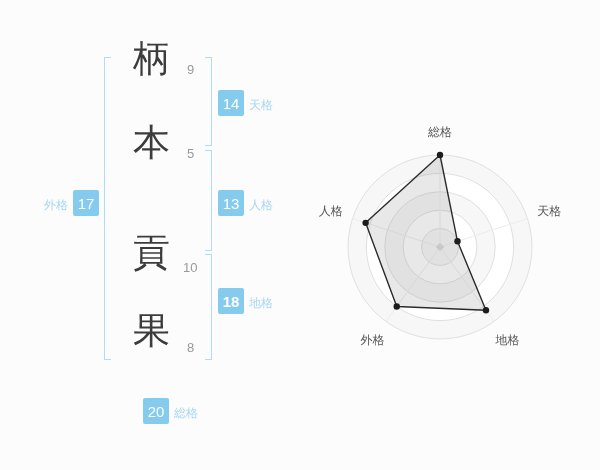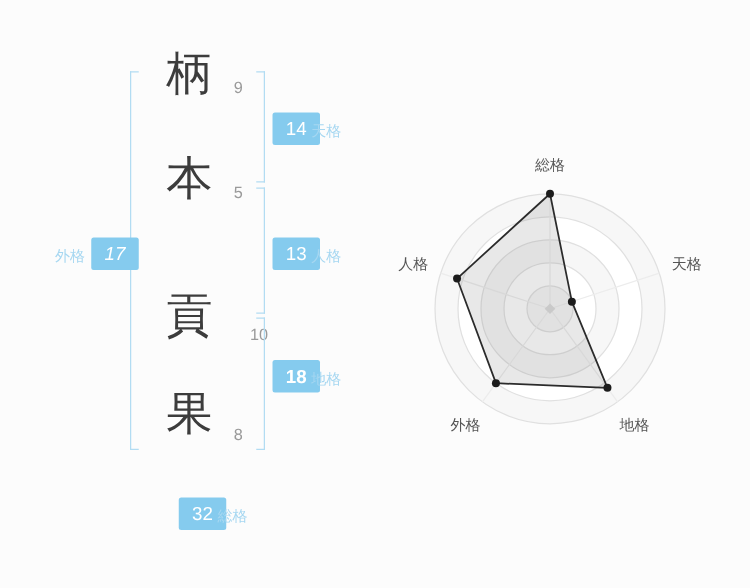--- a/index.html
+++ b/index.html
@@ -7,21 +7,21 @@
   body {
     background:#fcfcfc;
     font-family:"Liberation Sans","DejaVu Sans",sans-serif;
     position:relative;
     overflow:hidden;
   }
   .abs { position:absolute; }
   .kanji { font-size:37px; color:#3c3c3c; line-height:1; }
   .stroke { font-size:13px; color:#9a9a9a; }
   .badge {
-    width:38px; height:26px;
+    width:26px; height:26px;
     background:#85cbee; color:#ffffff;
     font-size:15px;
     display:flex; align-items:center; justify-content:center;
     border-radius:2px;
   }
   .glabel { font-size:12px; color:#a6d7f1; }
   .bracket-r { width:7px; border:1px solid #b2dcf2; border-left:none; }
   .bracket-l { width:7px; border:1px solid #b2dcf2; border-right:none; }
   svg { overflow:visible; }
   svg text { font-family:"Liberation Sans","DejaVu Sans",sans-serif; }
@@ -29,41 +29,41 @@
 </head>
 <body>
 
 <div class="abs kanji" style="left:133px; top:40px;">柄</div>
 <div class="abs kanji" style="left:133px; top:124px;">本</div>
 <div class="abs kanji" style="left:133px; top:234px;">貢</div>
 <div class="abs kanji" style="left:133px; top:312px;">果</div>
 
 <div class="abs stroke" style="left:187px; top:62px;">9</div>
 <div class="abs stroke" style="left:187px; top:146px;">5</div>
-<div class="abs stroke" style="left:183px; top:260px;margin-left:17px;">10</div>
+<div class="abs stroke" style="left:183px; top:260px;">10</div>
 <div class="abs stroke" style="left:187px; top:340px;">8</div>
 
 <div class="abs bracket-r" style="left:205px; top:57px;  height:89px;"></div>
 <div class="abs bracket-r" style="left:205px; top:150px; height:101px;"></div>
 <div class="abs bracket-r" style="left:205px; top:254px; height:106px;"></div>
 <div class="abs bracket-l" style="left:104px; top:57px;  height:303px;"></div>
 
 <div class="abs badge" style="left:218px; top:90px;">14</div>
 <div class="abs glabel" style="left:249px; top:97px;">天格</div>
 
 <div class="abs badge" style="left:218px; top:190px;">13</div>
 <div class="abs glabel" style="left:249px; top:197px;">人格</div>
 
 <div class="abs badge" style="left:218px; top:288px;font-weight:bold;">18</div>
 <div class="abs glabel" style="left:249px; top:295px;">地格</div>
 
 <div class="abs glabel" style="left:44px;  top:197px;">外格</div>
-<div class="abs badge" style="left:73px;  top:190px;font-style:italic;">17</div>
+<div class="abs badge" style="left:73px;  top:190px;">17</div>
 
-<div class="abs badge" style="left:143px; top:398px;">32</div>
+<div class="abs badge" style="left:143px; top:398px;">20</div>
 <div class="abs glabel" style="left:174px; top:405px;">総格</div>
 
 <svg id="radar-svg" class="abs" style="left:305px; top:112px;" width="270" height="270" viewBox="0 0 270 270">
     <circle cx="135" cy="135" r="92" fill="#f7f7f7" stroke="#e0e0e0" stroke-width="1"></circle>
     <circle cx="135" cy="135" r="73.6" fill="#ffffff" stroke="#e0e0e0" stroke-width="1"></circle>
     <circle cx="135" cy="135" r="55.2" fill="#f7f7f7" stroke="#e0e0e0" stroke-width="1"></circle>
     <circle cx="135" cy="135" r="36.8" fill="#ffffff" stroke="#e0e0e0" stroke-width="1"></circle>
     <circle cx="135" cy="135" r="18.4" fill="#f7f7f7" stroke="#e0e0e0" stroke-width="1"></circle>
     <line x1="135" y1="135" x2="135" y2="43" stroke="#ececec" stroke-width="1"></line>
     <line x1="135" y1="135" x2="222.49719949915414" y2="106.57043651750485" stroke="#ececec" stroke-width="1"></line>

